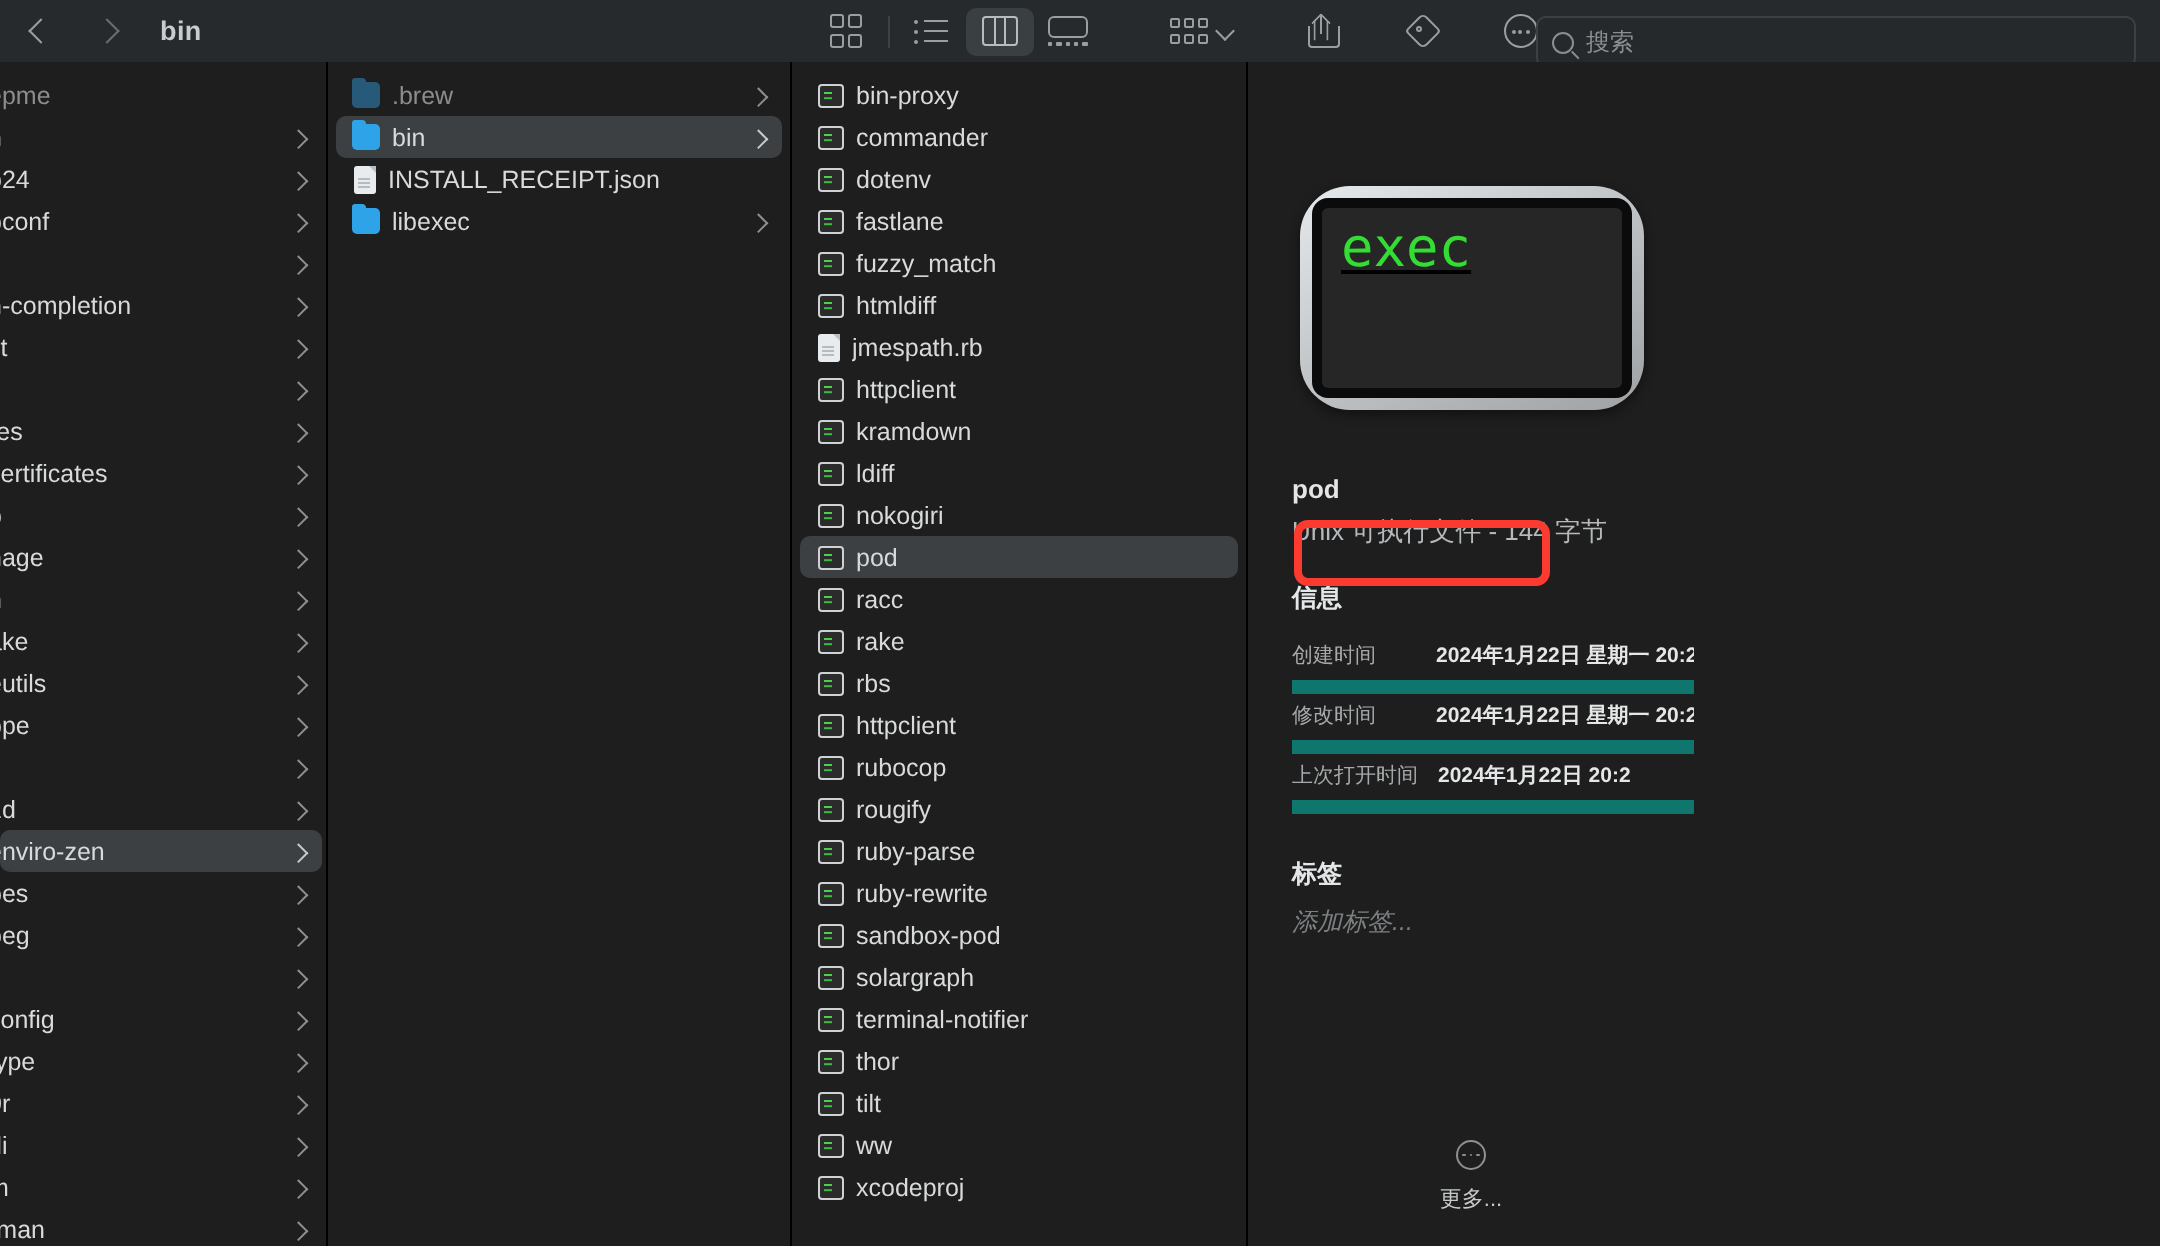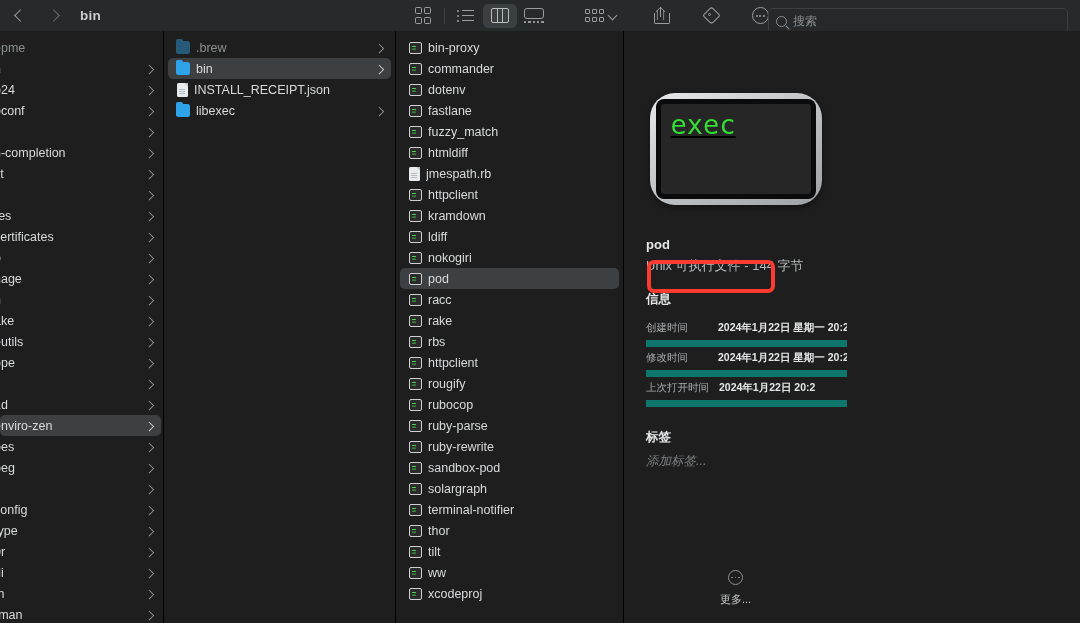--- a/index.html
+++ b/index.html
@@ -545,25 +545,25 @@
       <div class="row">
           <span class="ic ic-exec"></span>
           <span class="nm">rbs</span>
         </div>
       <div class="row">
           <span class="ic ic-exec"></span>
           <span class="nm">httpclient</span>
         </div>
       <div class="row">
           <span class="ic ic-exec"></span>
+          <span class="nm">rubocop</span>
+        </div>
+      <div class="row">
+          <span class="ic ic-exec"></span>
           <span class="nm">rougify</span>
-        </div>
-      <div class="row">
-          <span class="ic ic-exec"></span>
-          <span class="nm">rubocop</span>
         </div>
       <div class="row">
           <span class="ic ic-exec"></span>
           <span class="nm">ruby-parse</span>
         </div>
       <div class="row">
           <span class="ic ic-exec"></span>
           <span class="nm">ruby-rewrite</span>
         </div>
       <div class="row">

